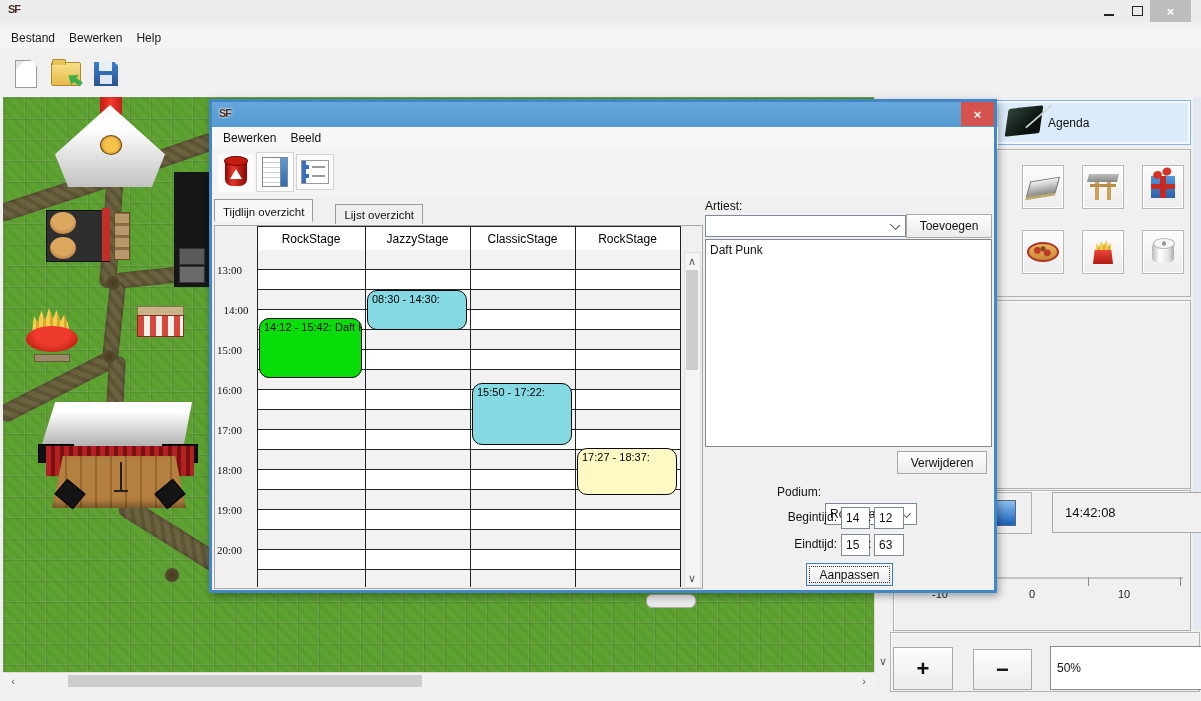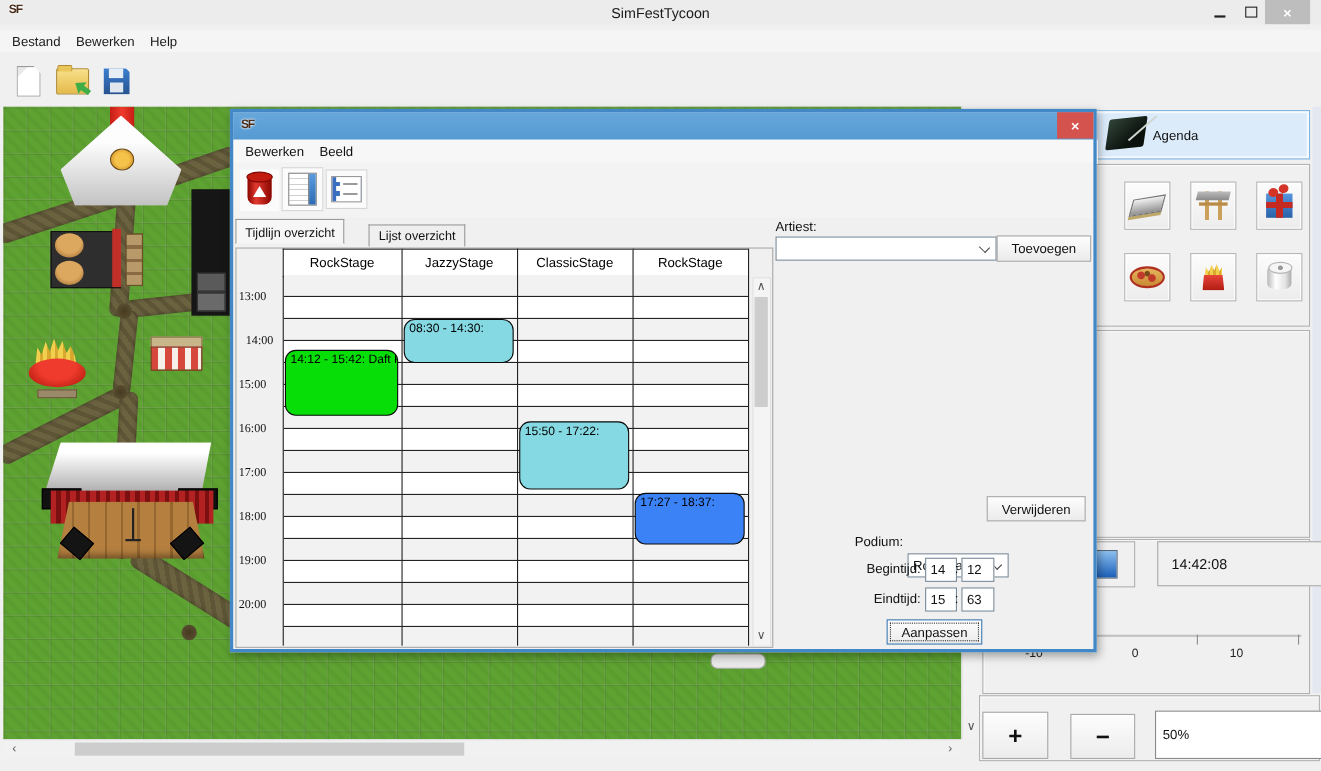--- a/index.html
+++ b/index.html
@@ -129,21 +129,20 @@
   .listbox{border:1px solid #828790;background:#fff;font-size:12px;color:#111;overflow:hidden;}
   .artist-item{padding:3px 4px 2px;}
   .tfield{border:1px solid #7a8a99;background:#fff;font-size:12px;color:#111;display:flex;align-items:center;padding-left:4px;}
   .right-lbl{text-align:right;}
 </style>
 </head>
 <body>
 
 <div class="abs titlebar">
   <div class="abs sf-logo" style="left:8px;top:3px;">SF</div>
-  <div class="abs win-title">SimFestTycoon</div>
   <div class="abs cap-btn" style="left:1096px;top:0;width:26px;height:22px;">
       <div class="min-glyph"></div>
     </div>
   <div class="abs cap-btn" style="left:1124px;top:0;width:26px;height:22px;">
       <div class="max-glyph"></div>
     </div>
   <div class="abs cap-btn close-main" style="left:1150px;top:0;width:41px;height:22px;">×</div>
 </div>
 <div class="abs menubar" style="left:0;top:27px;width:1201px;height:21px;padding-left:4px;">
     <div class="menu-item">Bestand</div>
@@ -335,35 +334,38 @@
       <div class="hourlabel" style="top: 203px; text-align: center;">14:00</div>
       <div class="hourlabel" style="top: 243px;">15:00</div>
       <div class="hourlabel" style="top: 283px;">16:00</div>
       <div class="hourlabel" style="top: 323px;">17:00</div>
       <div class="hourlabel" style="top: 363px;">18:00</div>
       <div class="hourlabel" style="top: 403px;">19:00</div>
       <div class="hourlabel" style="top: 443px;">20:00</div>
       <div class="event" style="left: 50px; top: 219px; width: 103px; height: 60px; background: rgb(7, 221, 7);">14:12 - 15:42: Daft Punk</div>
       <div class="event" style="left: 158px; top: 191px; width: 100px; height: 40px; background: rgb(132, 217, 226);">08:30 - 14:30:</div>
       <div class="event" style="left: 263px; top: 284.333px; width: 100px; height: 61.3333px; background: rgb(132, 217, 226);">15:50 - 17:22:</div>
-      <div class="event" style="left: 368px; top: 349px; width: 100px; height: 46.6667px; background: #3b82f6;">17:27 - 18:37:</div>
+      <div class="event" style="left: 368px; top: 349px; width: 100px; height: 46.6667px; background: #fef9c3;">17:27 - 18:37:</div>
     </div>
 
   <div class="abs gsbar">
     <div class="abs sarrow" style="left:1px;top:2px;width:12px;">∧</div>
     <div class="abs sthumb" style="left:1px;top:17px;width:12px;height:100px;"></div>
     <div class="abs sarrow" style="left:1px;top:319px;width:12px;">∨</div>
   </div>
 
   <div class="abs lbl" style="left:496px;top:100px;">Artiest:</div>
   <div class="abs combo" style="left:496px;top:116px;width:195px;height:20px;">
       <span></span>
       <span class="chev"></span>
     </div>
   <div class="abs btn" style="left:697px;top:115px;width:84px;height:22px;">Toevoegen</div>
+  <div class="abs listbox" style="left:496px;top:140px;width:285px;height:206px;">
+      <div class="artist-item">Daft Punk</div>
+    </div>
   <div class="abs btn" style="left:688px;top:352px;width:88px;height:21px;">Verwijderen</div>
   <div class="abs lbl right-lbl" style="left:540px;top:386px;width:72px;">Podium:</div>
   <div class="abs combo" style="left:616px;top:382px;width:86px;height:20px;">
       <span>RockStage</span>
       <span class="chev"></span>
     </div>
   <div class="abs lbl right-lbl" style="left:544px;top:411px;width:84px;">Begintijd:</div>
   <div class="abs tfield" style="left:632px;top:408px;width:23px;height:20px;">14</div>
   <div class="abs lbl" style="left:659px;top:411px;">:</div>
   <div class="abs tfield" style="left:665px;top:408px;width:24px;height:20px;">12</div>

